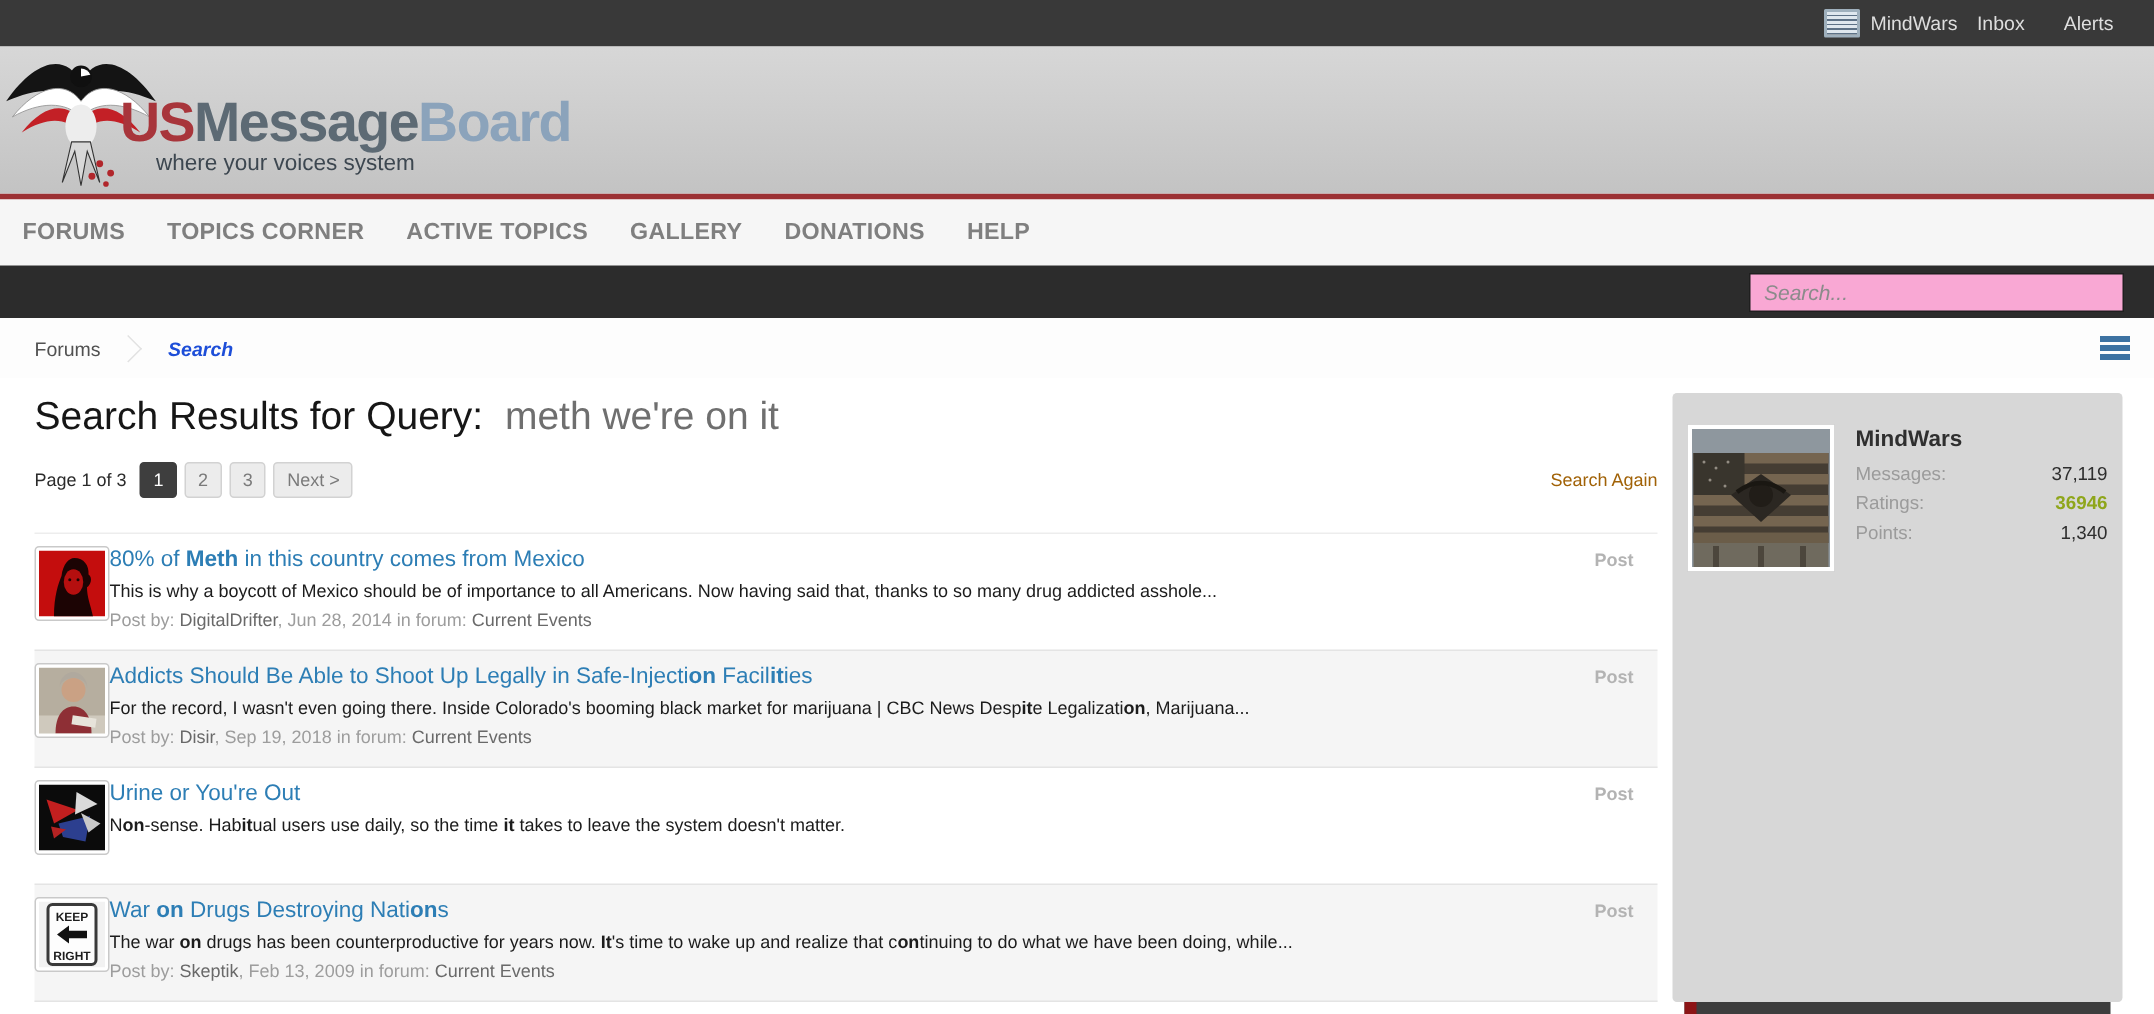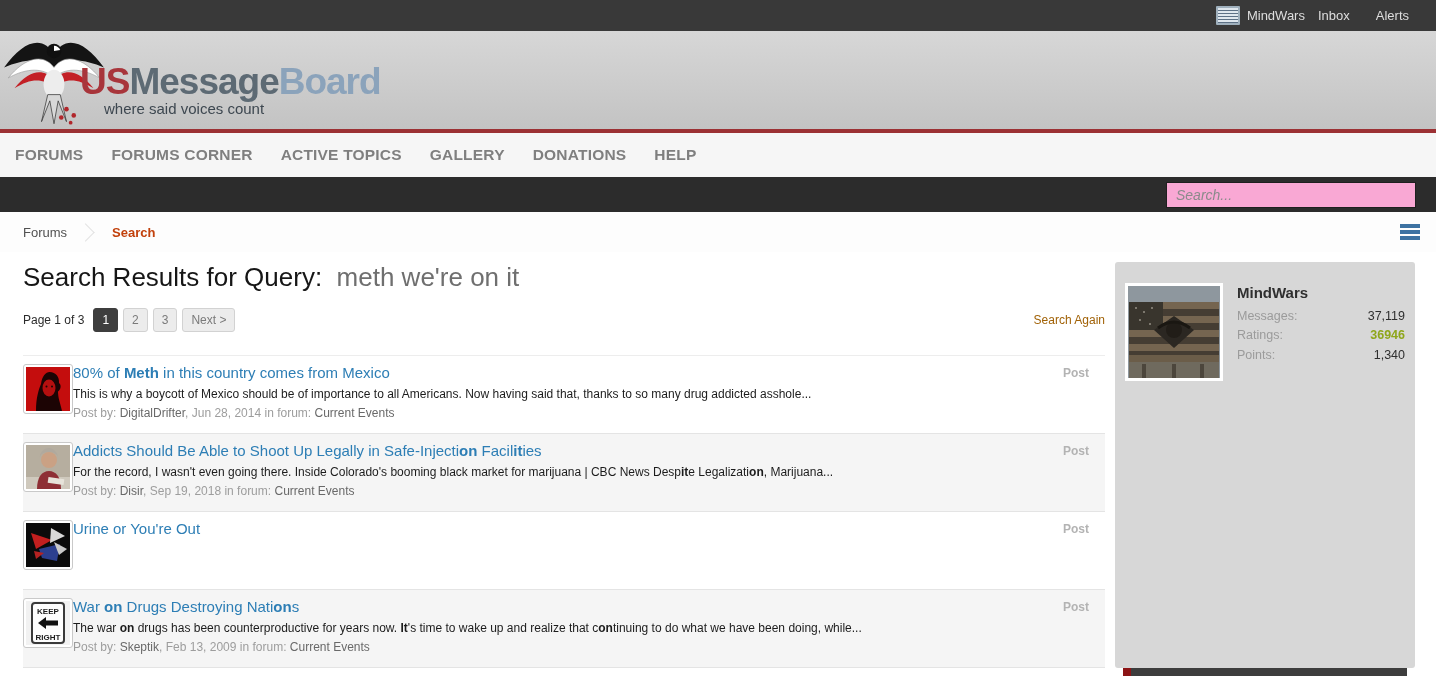--- a/index.html
+++ b/index.html
@@ -34,21 +34,21 @@
   .darkbar { height:35px; background:#2c2c2c; display:flex; justify-content:flex-end; align-items:center; }
   .search-input { width:250px; height:26px; margin-right:20px; border:1px solid #1f1f1f;
     background:#f9a8d4; padding:0 9px; font-size:14px; font-style:italic; color:#444;
     font-family:"Liberation Sans", sans-serif; }
   .search-input::placeholder { color:#8b8b8b; font-style:italic; }
 
   
   .breadcrumbbar { height:40px; background:#fdfdfd; display:flex; align-items:center;
     padding-left:23px; position:relative; }
   .crumb { font-size:13px; color:#515151; cursor:pointer; }
-  .crumb.current { font-weight:700; color:#c2410c; }
+  .crumb.current { font-weight:700; color:#1d4ed8;font-style:italic; }
   .crumb-sep { width:13px; height:13px; border-top:1px solid #e2e2e2; border-right:1px solid #e2e2e2;
     transform:rotate(45deg); margin:0 20px 0 12px; }
   .hamburger { position:absolute; right:16px; top:12px; width:20px; cursor:pointer; }
   .hamburger i { display:block; height:4px; background:#3d72a2; margin-bottom:2px; }
 
   
   .content { margin-left:23px; width:1082px; }
   .page-title { margin-top:10px; font-size:26px; color:#161616; font-stretch:condensed; }
   .page-title .query { color:#6f6f6f; }
   .controls { margin-top:15px; display:flex; align-items:center; }
@@ -113,28 +113,28 @@
     <ellipse cx="50" cy="50" rx="10" ry="14" fill="#ededed"></ellipse>
     <path d="M44 60 L38 86 L46 66 L50 88 L54 66 L62 86 L56 60 Z" fill="#d8d8d8" stroke="#333" stroke-width="0.7"></path>
     <circle cx="50" cy="18" r="7" fill="#101010"></circle>
     <path d="M50 13 a7 7 0 0 1 6 4 l-6 1 z" fill="#ffffff"></path>
     <circle cx="62" cy="74" r="2.2" fill="#b1262b"></circle>
       <circle cx="69" cy="80" r="2.2" fill="#b1262b"></circle>
     <circle cx="57" cy="82" r="2.2" fill="#b1262b"></circle>
       <circle cx="66" cy="87" r="1.8" fill="#b1262b"></circle>
   </svg>
   <div class="logo-text"><span class="lt-us">US</span><span class="lt-message">Message</span><span class="lt-board">Board</span></div>
-  <div class="tagline">where said voices count</div>
+  <div class="tagline">where your voices system</div>
 </div>
 
 <div class="redline"></div>
 
 <div class="navbar">
     <div class="nav-item">FORUMS</div>
-    <div class="nav-item">FORUMS CORNER</div>
+    <div class="nav-item">TOPICS CORNER</div>
     <div class="nav-item">ACTIVE TOPICS</div>
     <div class="nav-item">GALLERY</div>
     <div class="nav-item">DONATIONS</div>
     <div class="nav-item">HELP</div>
   </div>
 
 <div class="darkbar">
   <input class="search-input" type="text" placeholder="Search..." style="">
 </div>
 
@@ -190,21 +190,21 @@
       </div>
       <div class="result-row">
         <div class="avatar-wrap"><svg viewBox="0 0 44 44" width="44" height="44">
             <rect width="44" height="44" fill="#0b0b0b"></rect>
             <path d="M5 10 L26 17 L10 26 Z" fill="#c21f1f"></path>
             <path d="M25 5 L39 13 L24 20 Z" fill="#d9d9d9"></path>
             <path d="M13 26 L34 21 L31 38 L16 35 Z" fill="#2c3f8f"></path>
             <path d="M28 19 L41 26 L33 32 Z" fill="#c9c9c9"></path>
             <path d="M8 28 L18 30 L10 36 Z" fill="#b52222"></path>
           </svg></div>
-        <div class="result-body"><a class="result-title">Urine or You're Out</a></div>
+        <div class="result-body"><a class="result-title">Urine or You're Out</a><div class="result-snippet">N<b>on</b>-sense. Hab<b>it</b>ual users use daily, so the time <b>it</b> takes to leave the system doesn't matter.</div></div>
         <span class="post-label">Post</span>
       </div>
       <div class="result-row alt">
         <div class="avatar-wrap"><svg viewBox="0 0 44 44" width="44" height="44">
             <rect width="44" height="44" fill="#f2f2f2"></rect>
             <rect x="6" y="2" width="32" height="40" rx="3" fill="#fdfdfd" stroke="#3a3a3a" stroke-width="2"></rect>
             <text x="22" y="13" font-size="8" font-weight="bold" text-anchor="middle" fill="#1c1c1c" font-family="Liberation Sans,sans-serif">KEEP</text>
             <path d="M12 22 L20 16 L20 19.5 L32 19.5 L32 24.5 L20 24.5 L20 28 Z" fill="#111"></path>
             <text x="22" y="39" font-size="8" font-weight="bold" text-anchor="middle" fill="#1c1c1c" font-family="Liberation Sans,sans-serif">RIGHT</text>
           </svg></div>

